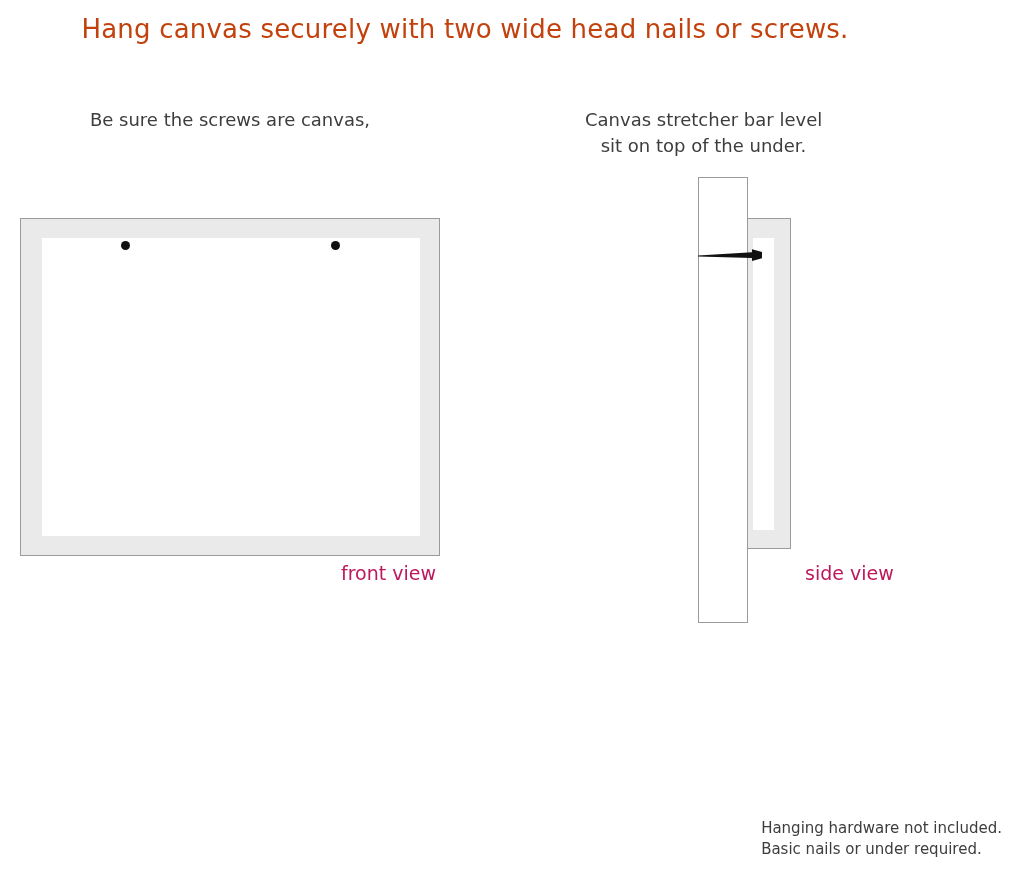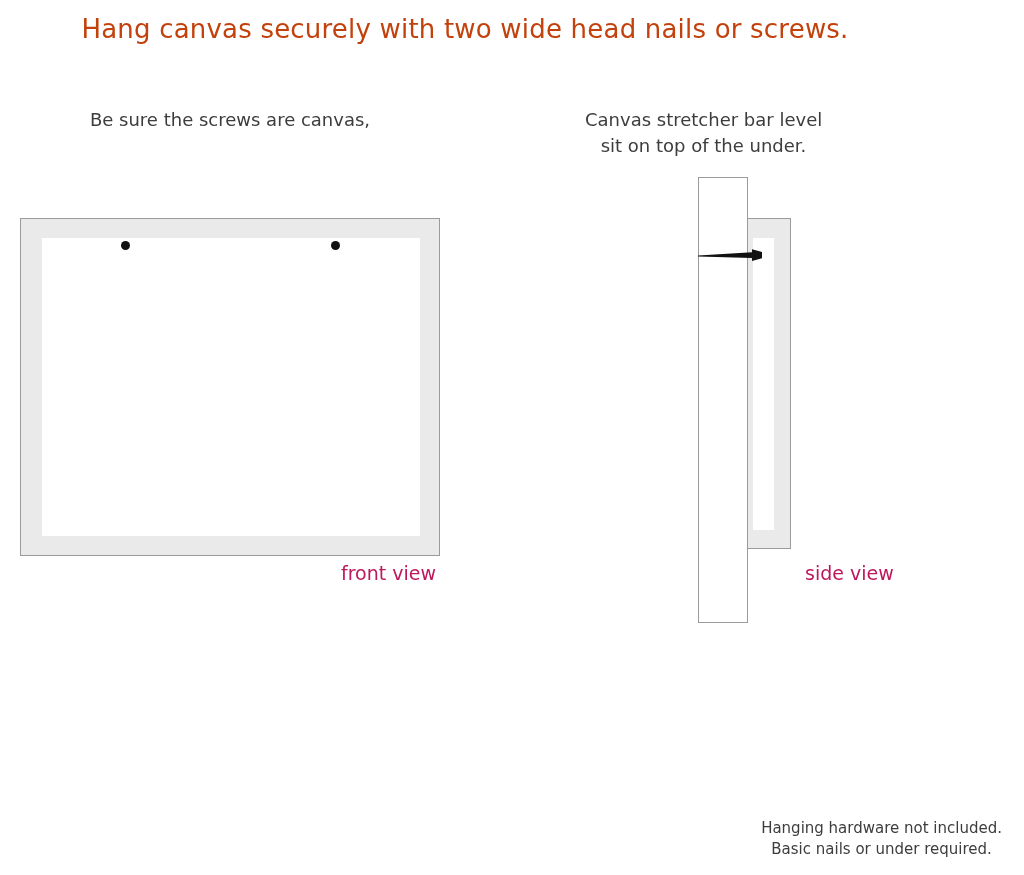--- a/index.html
+++ b/index.html
@@ -124,21 +124,21 @@
     top: 246px;
     width: 66px;
     height: 18px;
   }
 
   
   .footer {
     position: absolute;
     right: 22px;
     top: 818px;
-    text-align: center;
+    text-align: left;
     font-size: 15px;
     line-height: 21px;
     color: #3d3d3d;
   }
   .footer .line { display: block; white-space: nowrap; }
 </style>
 </head>
 <body>
 
 <div class="title">Hang canvas securely with two wide head nails or screws.</div>

